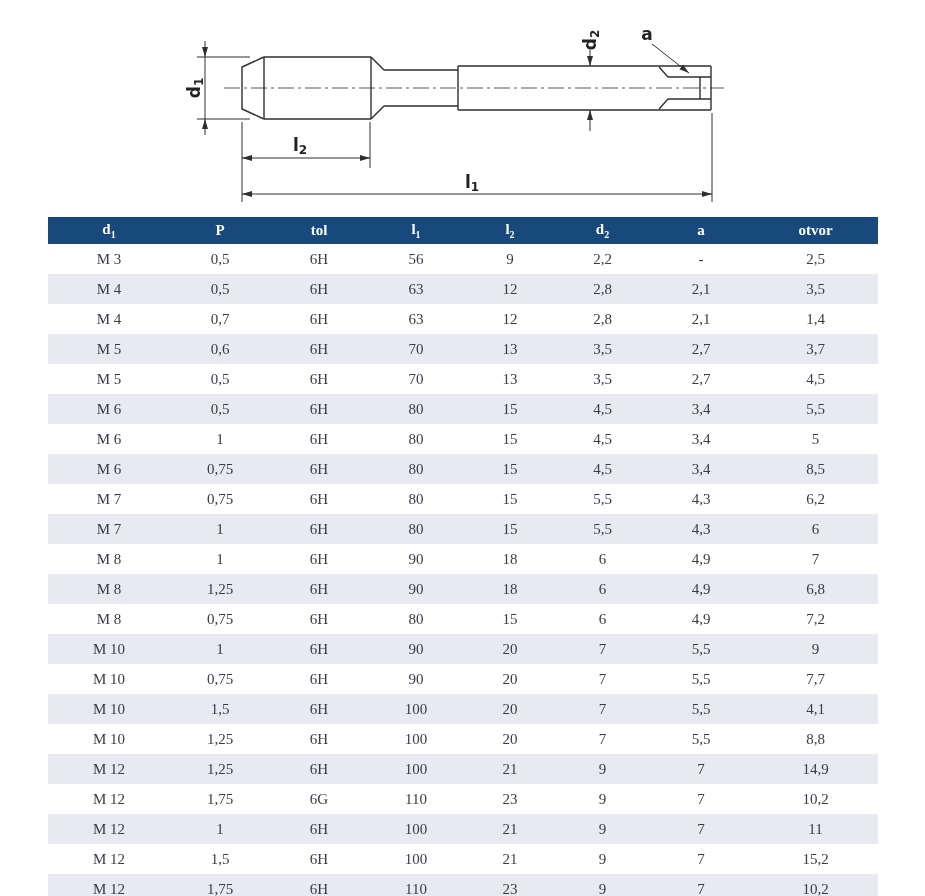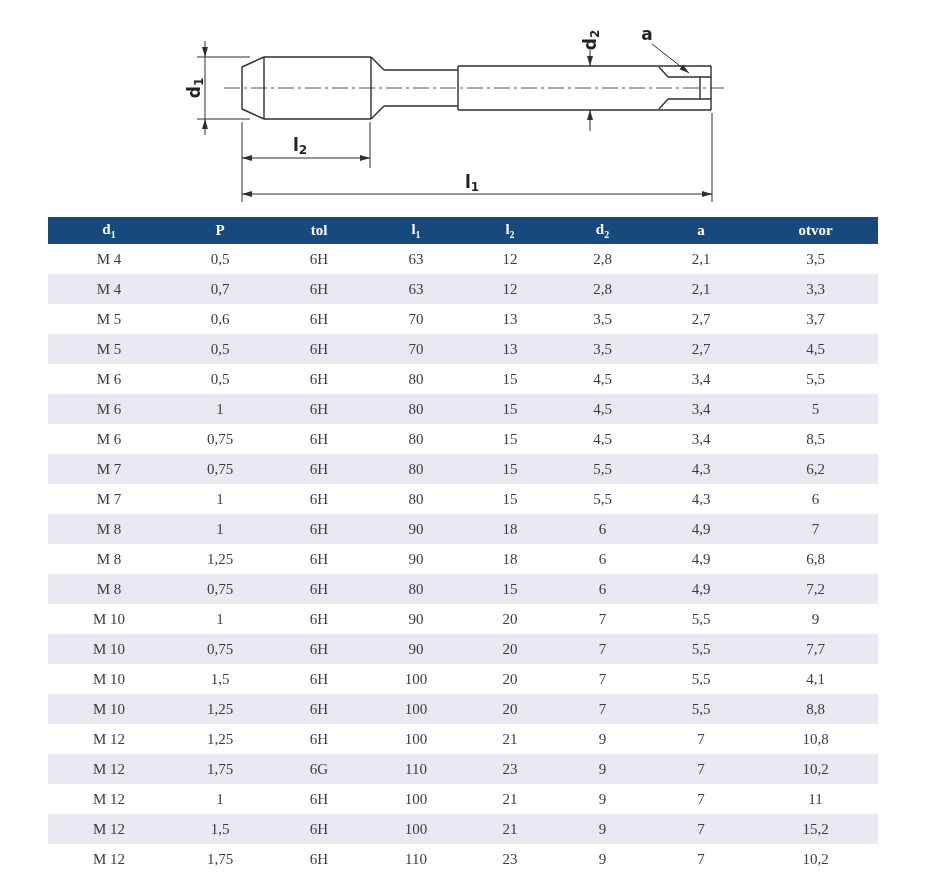--- a/index.html
+++ b/index.html
@@ -137,38 +137,48 @@
         <th><span>tol</span></th>
         <th><span>l</span><sub>1</sub></th>
         <th><span>l</span><sub>2</sub></th>
         <th><span>d</span><sub>2</sub></th>
         <th><span>a</span></th>
         <th><span>otvor</span></th>
       </tr>
   </thead>
   <tbody>
       <tr>
+        <td>M 3</td>
+        <td>0,5</td>
+        <td>6H</td>
+        <td>56</td>
+        <td>9</td>
+        <td>2,2</td>
+        <td>-</td>
+        <td>2,5</td>
+      </tr>
+      <tr>
         <td>M 4</td>
         <td>0,5</td>
         <td>6H</td>
         <td>63</td>
         <td>12</td>
         <td>2,8</td>
         <td>2,1</td>
         <td>3,5</td>
       </tr>
       <tr>
         <td>M 4</td>
         <td>0,7</td>
         <td>6H</td>
         <td>63</td>
         <td>12</td>
         <td>2,8</td>
         <td>2,1</td>
-        <td>3,3</td>
+        <td>1,4</td>
       </tr>
       <tr>
         <td>M 5</td>
         <td>0,6</td>
         <td>6H</td>
         <td>70</td>
         <td>13</td>
         <td>3,5</td>
         <td>2,7</td>
         <td>3,7</td>
@@ -304,21 +314,21 @@
         <td>8,8</td>
       </tr>
       <tr>
         <td>M 12</td>
         <td>1,25</td>
         <td>6H</td>
         <td>100</td>
         <td>21</td>
         <td>9</td>
         <td>7</td>
-        <td>10,8</td>
+        <td>14,9</td>
       </tr>
       <tr>
         <td>M 12</td>
         <td>1,75</td>
         <td>6G</td>
         <td>110</td>
         <td>23</td>
         <td>9</td>
         <td>7</td>
         <td>10,2</td>

